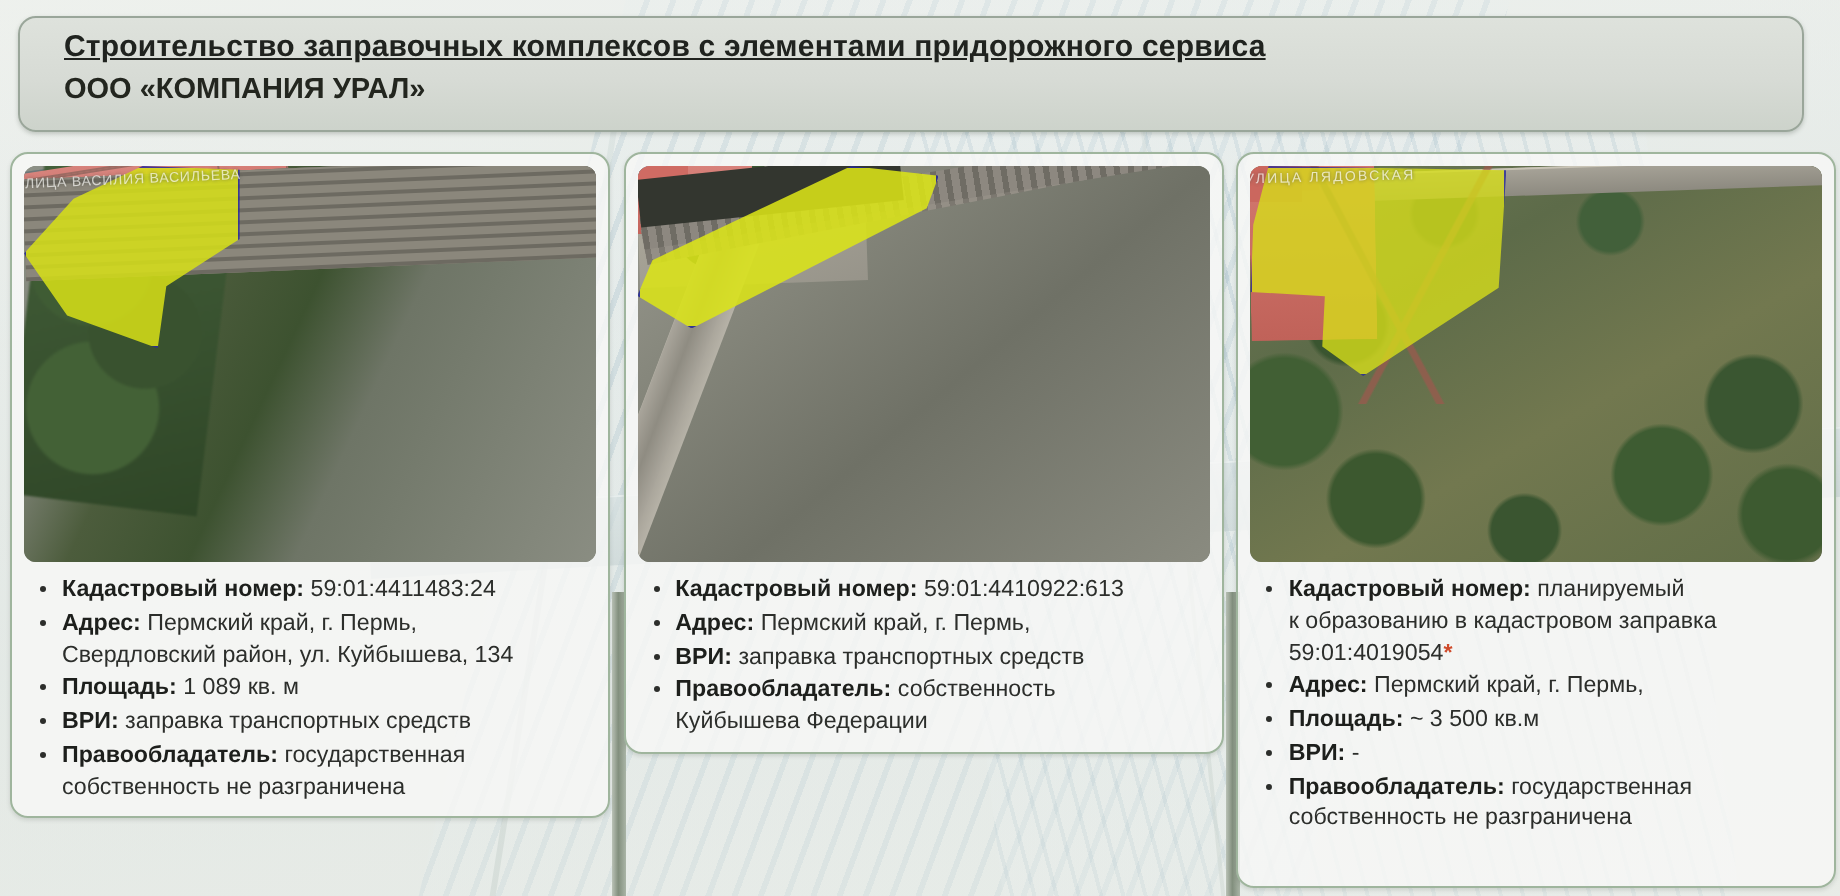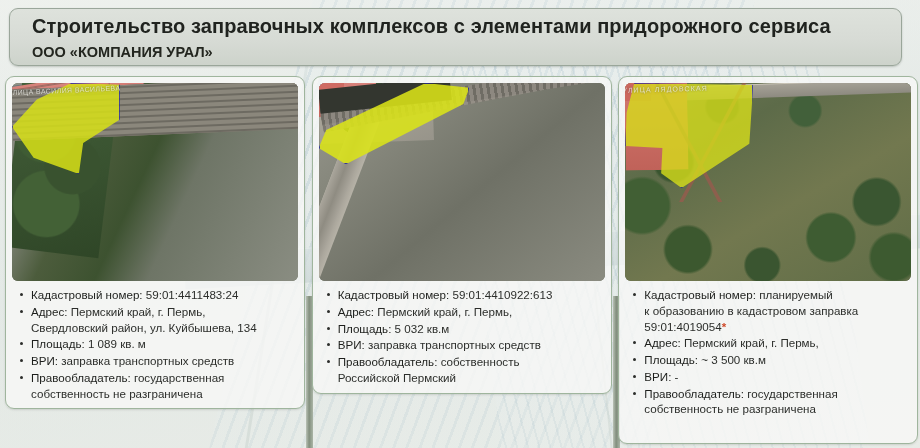--- a/index.html
+++ b/index.html
@@ -103,26 +103,27 @@
     height: 58px;
     z-index: 4;
     background: linear-gradient(180deg,#dee2dc 0%, #d7dbd5 55%, #cdd3cb 100%);
     border: 1px solid #9aa69a;
     border-radius: 9px;
     box-shadow: 0 1px 2px rgba(60,70,60,.25);
     box-sizing: border-box;
     padding: 5px 0 0 22px;
   }
   #header-title {
-    font-size: 20px;
+    font-size: 15px;
     font-weight: bold;
     color: #20231f;
     letter-spacing: .1px;
     line-height: 1.28;
     white-space: nowrap;
+    text-decoration: underline;
   }
   #header-subtitle {
     font-size: 14.5px;
     font-weight: bold;
     color: #23261f;
     line-height: 1.35;
     margin-top: 3px;
     white-space: nowrap;
   }
 
@@ -414,21 +415,21 @@
     content: "";
     position: absolute;
     left: 4px;
     top: 6px;
     width: 3px;
     height: 3px;
     background: #2c2e2b;
     border-radius: 50%;
   }
   .facts b {
-    font-weight: normal;
+    font-weight: bold;
     color: #1d1f1c;
   }
   .star {
     color: #cf4a2a;
     font-weight: bold;
   }
 
   
   .post {
     position: absolute;
@@ -535,31 +536,27 @@
       <ul class="facts">
         <li>
           <b>Кадастровый номер:</b>
           <span>59:01:4410922:613</span>
         </li>
         <li>
           <b>Адрес:</b>
           <span>Пермский край, г. Пермь,</span><br>
         </li>
         <li>
-          <b>Площадь:</b>
-          <span>5 032 кв.м</span>
-        </li>
-        <li>
           <b>ВРИ:</b>
           <span>заправка транспортных средств</span>
         </li>
         <li>
           <b>Правообладатель:</b>
           <span>собственность</span><br>
-          <span>Российской Пермский</span>
+          <span>Куйбышева Федерации</span>
         </li>
       </ul>
 
     </div>
   </div>
 
   <div class="card">
     <div class="card-shell tall">
 
       <div class="map">

